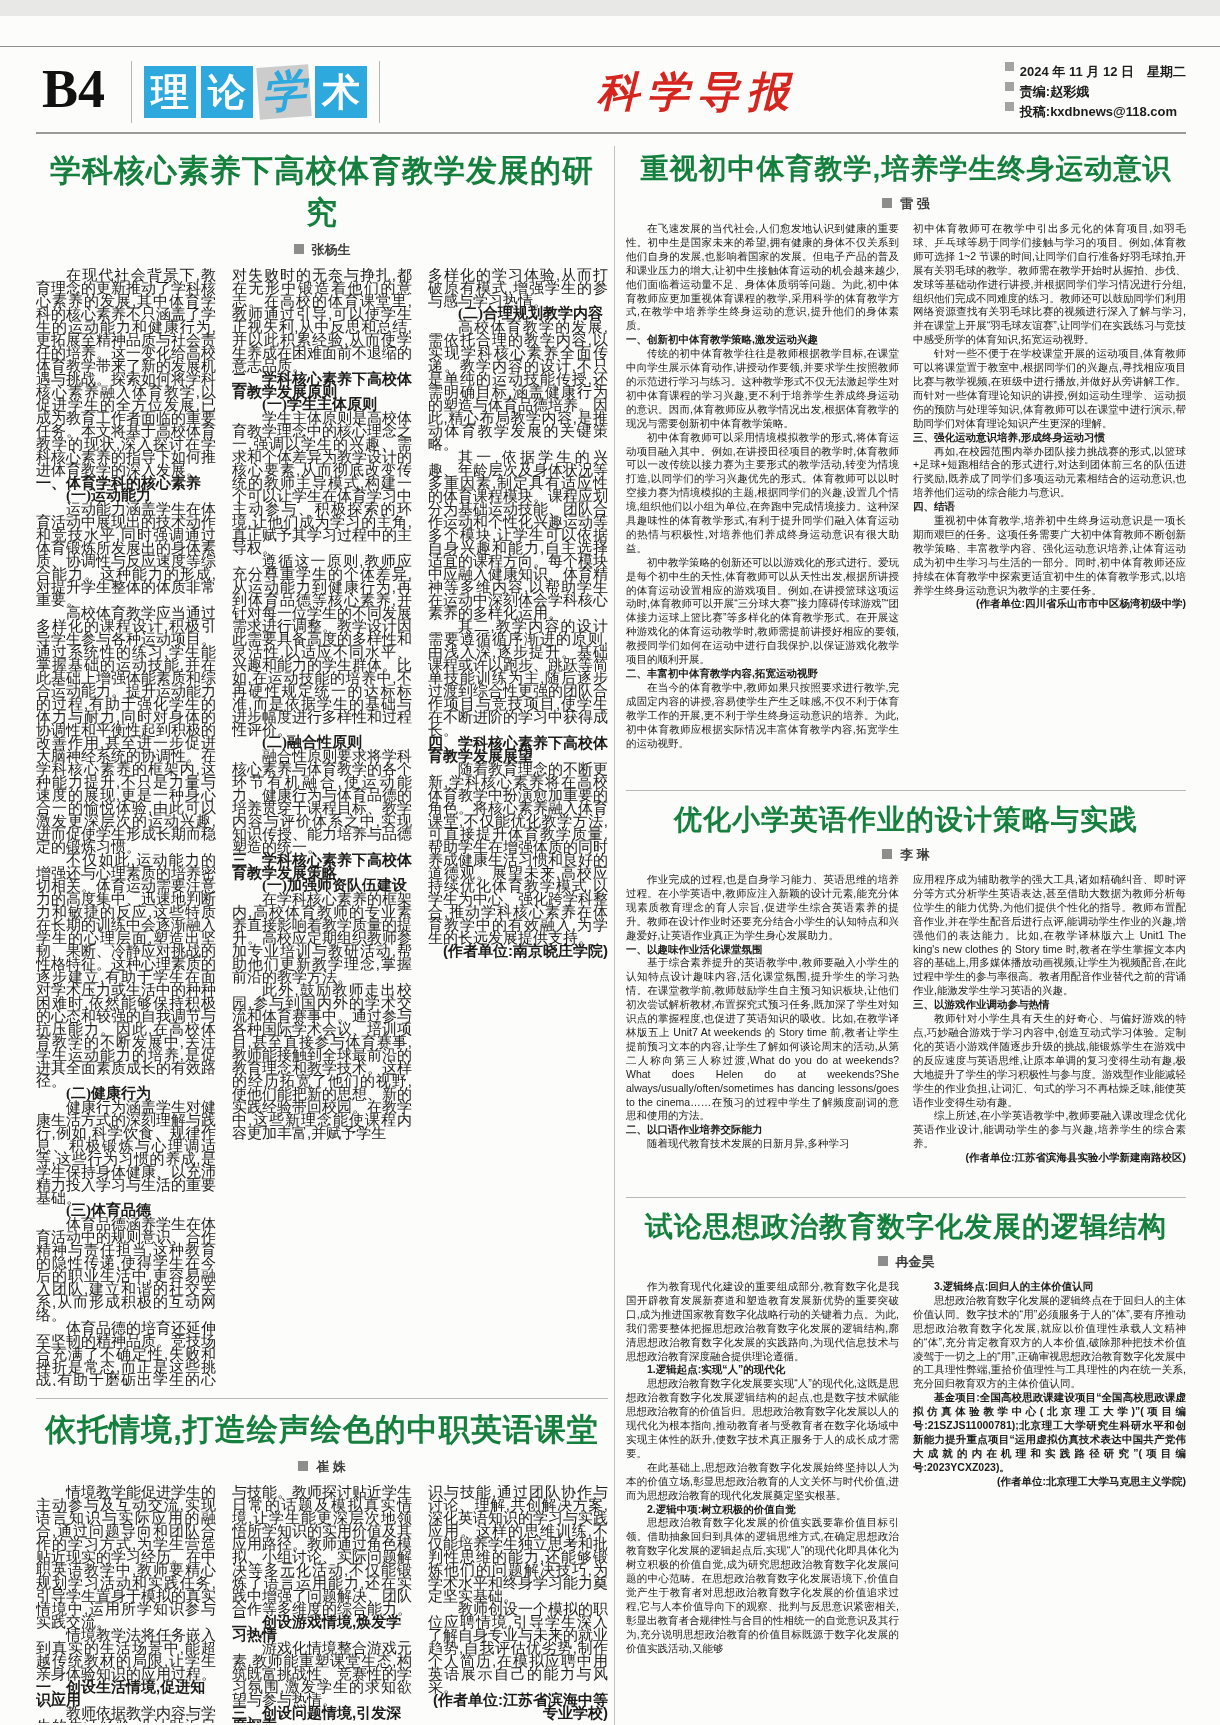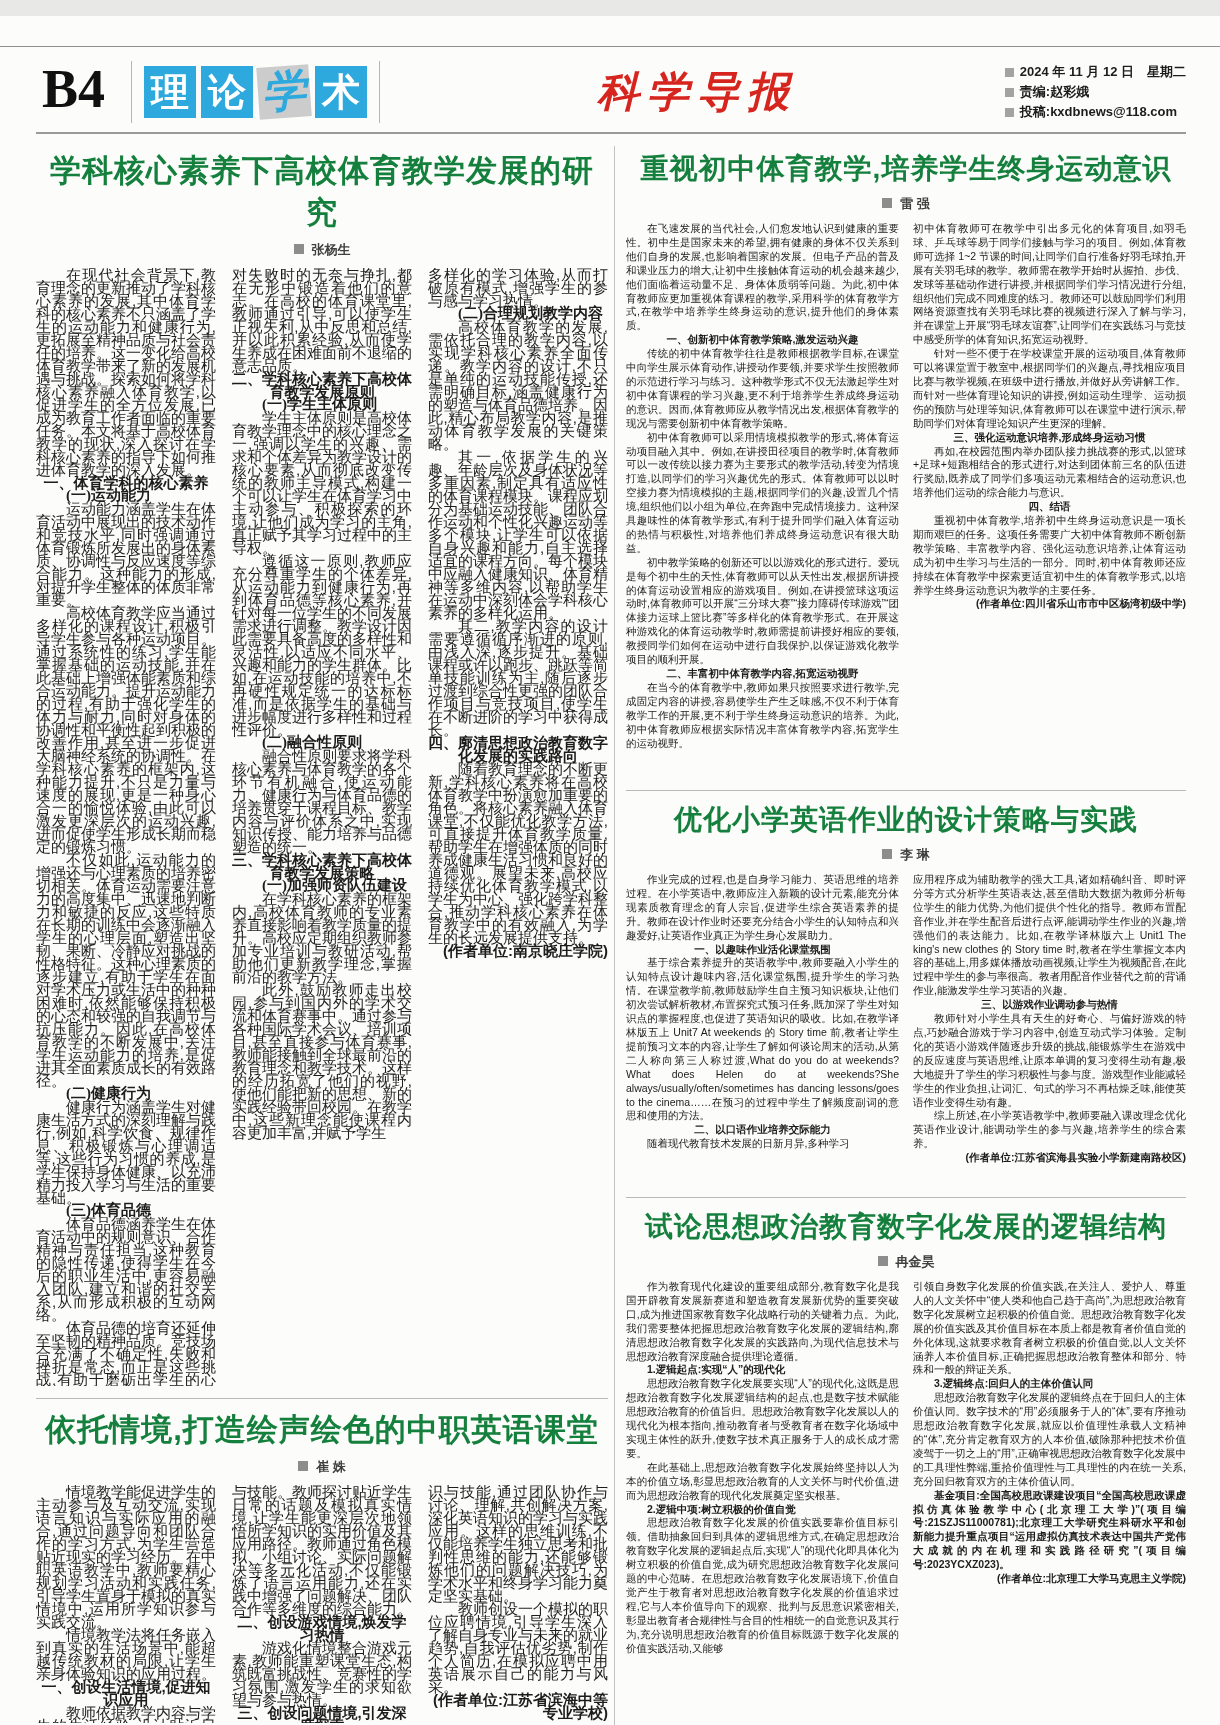--- a/index.html
+++ b/index.html
@@ -13,21 +13,21 @@
            color:#111;line-height:1;padding:0 14px 6px 6px;}
   .hdr-sep{width:1px;height:62px;background:#b5b5b5;margin:0 12px;}
   .logo{display:flex;gap:5px;align-items:center;}
   .logo-box{width:52px;height:52px;background:#2ea9dd;color:#fff;font-weight:900;
             font-size:38px;display:flex;align-items:center;justify-content:center;line-height:1;}
   .logo-box.alt{background:#cccccc;color:#2ea9dd;font-family:"Liberation Serif",serif;
                 font-style:italic;font-size:44px;transform:rotate(-4deg);}
   .masthead{font-family:"Liberation Serif","DejaVu Serif",serif;font-weight:700;font-style:italic;
             color:#d6251f;font-size:42px;letter-spacing:8px;margin-left:205px;white-space:nowrap;text-align:center;}
   .hdr-info{margin-left:auto;font-size:13px;font-weight:700;line-height:20px;white-space:nowrap;}
-  .hdr-info .row{display:flex;align-items:center;}
+  .hdr-info .row{display:flex;align-items:flex-start;}
   .sq{display:inline-block;width:9px;height:9px;background:#a3a3a3;margin-right:6px;flex:0 0 auto;}
   
   .half{position:absolute;top:128px;}
   .half.left{left:36px;width:572px;}
   .half.right{left:626px;width:560px;}
   .vrule{position:absolute;left:614px;top:130px;height:1580px;border-left:1px solid #c2c2c2;}
   
   .a-title{font-weight:900;text-align:center;color:#15803d;letter-spacing:1px;margin:6px 0 0;}
   .a-title.t31{font-size:31px;line-height:42px;}
   .a-title.t28{font-size:28px;line-height:38px;}
@@ -37,21 +37,21 @@
   .col{overflow:hidden;text-align:justify;}
   .cols.c3 .col{width:180px;}
   .cols.c3 .col + .col{margin-left:16px;}
   .cols.c2 .col{width:273px;}
   .cols.c2 .col + .col{margin-left:14px;}
   .body-sm .col{font-size:10.5px;line-height:13.9px;}
   .body-md .col{font-size:15px;line-height:13px;}
   .col p{margin:0;}
   .b-lead,.b-p,.b-fund{text-indent:2em;}
   .b-cont{text-indent:0;}
-  .b-h1{font-weight:700;text-align:center;text-indent:0;}
+  .b-h1{font-weight:700;text-align:left;text-indent:0;}
   .b-h1l{font-weight:700;text-indent:2em;}
   .b-h2{font-weight:700;text-indent:2em;font-family:"Liberation Serif","DejaVu Serif",serif;}
   .b-unit,.b-fund{font-weight:700;}
   .b-unit{text-align:right;text-indent:0;}
   .hdiv{border-top:1px solid #b8b8b8;margin:12px 0 10px;}
 </style>
 </head>
 <body>
 
 <div class="sheet">
@@ -117,21 +117,21 @@
             <p class="b-h2">(一)加强师资队伍建设</p>
             <p class="b-p">在学科核心素养的框架内,高校体育教师的专业素养直接影响着教学质量的提升。高校应定期组织教师参加专业培训与教研活动,帮助他们更新教学理念,掌握前沿的教学方法。</p>
             <p class="b-p">此外,鼓励教师走出校园,参与到国内外的学术交流和体育赛事中。通过参与各种国际学术会议、培训项目,甚至直接参与体育赛事,教师能接触到全球最前沿的教育理念和教学技术。这样的经历拓宽了他们的视野,使他们能把新的思想、新的实践经验带回校园。在教学中,这些新理念能使课程内容更加丰富,并赋予学生</p>
           </div>
         <div class="col" style="height:1118px">
             <p class="b-cont">多样化的学习体验,从而打破原有模式,增强学生的参与感与学习热情。</p>
             <p class="b-h2">(二)合理规划教学内容</p>
             <p class="b-p">高校体育教学的发展,需依托合理的教学内容,以实现学科核心素养全面传递。教学内容的设计,不只是单纯的运动技能传授,还需明确目标,涵盖健康行为的塑造与体育品德培养。因此,精心布局教学内容,是推动体育教学发展的关键策略。</p>
             <p class="b-p">其一,依据学生的兴趣、年龄层次及身体状况等多重因素,制定具有适应性的体育课程模块。课程应划分为基础运动技能、团队合作运动和个性化兴趣运动等多个模块,让学生可以依据自身兴趣和能力,自主选择适宜的课程方向。每个模块中应融入健康知识、体育精神等多维内容,以帮助学生在运动中深刻体会学科核心素养的多样化运用。</p>
             <p class="b-p">其二,教学内容的设计需要遵循循序渐进的原则,由浅入深,逐步提升。基础课程或许以跑步、跳跃等简单技能训练为主,随后逐步过渡到综合性更强的团队合作项目与竞技项目,使学生在不断进阶的学习中获得成长。</p>
-            <p class="b-h1">四、廓清思想政治教育数字化发展的实践路向</p>
+            <p class="b-h1">四、学科核心素养下高校体育教学发展展望</p>
             <p class="b-p">随着教育理念的不断更新,学科核心素养将在高校体育教学中扮演愈加重要的角色。将核心素养融入体育课堂,不仅能优化教学方法,可直接提升体育教学质量,帮助学生在增强体质的同时养成健康生活习惯和良好的道德观。展望未来,高校应持续优化体育教学模式,以学生为中心、强化跨学科整合,推动学科核心素养在体育教学中的有效融入,为学生的长远发展提供支持。</p>
             <p class="b-unit">(作者单位:南京晓庄学院)</p>
           </div>
       </div>
     </div>
 
     <div class="hdiv"></div>
 
     <div>
       <h1 class="a-title t31">依托情境,打造绘声绘色的中职英语课堂</h1>
@@ -217,21 +217,20 @@
       <div class="cols c2 body-sm">
         <div class="col" style="height:478px">
             <p class="b-lead">作为教育现代化建设的重要组成部分,教育数字化是我国开辟教育发展新赛道和塑造教育发展新优势的重要突破口,成为推进国家教育数字化战略行动的关键着力点。为此,我们需要整体把握思想政治教育数字化发展的逻辑结构,廓清思想政治教育数字化发展的实践路向,为现代信息技术与思想政治教育深度融合提供理论遵循。</p>
             <p class="b-h1l">1.逻辑起点:实现“人”的现代化</p>
             <p class="b-p">思想政治教育数字化发展要实现“人”的现代化,这既是思想政治教育数字化发展逻辑结构的起点,也是数字技术赋能思想政治教育的价值旨归。思想政治教育数字化发展以人的现代化为根本指向,推动教育者与受教育者在数字化场域中实现主体性的跃升,使数字技术真正服务于人的成长成才需要。</p>
             <p class="b-p">在此基础上,思想政治教育数字化发展始终坚持以人为本的价值立场,彰显思想政治教育的人文关怀与时代价值,进而为思想政治教育的现代化发展奠定坚实根基。</p>
             <p class="b-h1l">2.逻辑中项:树立积极的价值自觉</p>
             <p class="b-p">思想政治教育数字化发展的价值实践要靠价值目标引领。借助抽象回归到具体的逻辑思维方式,在确定思想政治教育数字化发展的逻辑起点后,实现“人”的现代化即具体化为树立积极的价值自觉,成为研究思想政治教育数字化发展问题的中心范畴。在思想政治教育数字化发展语境下,价值自觉产生于教育者对思想政治教育数字化发展的价值追求过程,它与人本价值导向下的观察、批判与反思意识紧密相关,彰显出教育者合规律性与合目的性相统一的自觉意识及其行为,充分说明思想政治教育的价值目标既源于数字化发展的价值实践活动,又能够</p>
           </div>
         <div class="col" style="height:478px">
-            <p class="b-cont">引领自身数字化发展的价值实践,在关注人、爱护人、尊重人的人文关怀中“使人类和他自己趋于高尚”,为思想政治教育数字化发展树立起积极的价值自觉。思想政治教育数字化发展的价值实践及其价值目标在本质上都是教育者价值自觉的外化体现,这就要求教育者树立积极的价值自觉,以人文关怀涵养人本价值目标,正确把握思想政治教育整体和部分、特殊和一般的辩证关系。</p>
             <p class="b-h1l">3.逻辑终点:回归人的主体价值认同</p>
             <p class="b-p">思想政治教育数字化发展的逻辑终点在于回归人的主体价值认同。数字技术的“用”必须服务于人的“体”,要有序推动思想政治教育数字化发展,就应以价值理性承载人文精神的“体”,充分肯定教育双方的人本价值,破除那种把技术价值凌驾于一切之上的“用”,正确审视思想政治教育数字化发展中的工具理性弊端,重拾价值理性与工具理性的内在统一关系,充分回归教育双方的主体价值认同。</p>
             <p class="b-fund">基金项目:全国高校思政课建设项目“全国高校思政课虚拟仿真体验教学中心(北京理工大学)”(项目编号:21SZJS11000781);北京理工大学研究生科研水平和创新能力提升重点项目“运用虚拟仿真技术表达中国共产党伟大成就的内在机理和实践路径研究”(项目编号:2023YCXZ023)。</p>
             <p class="b-unit">(作者单位:北京理工大学马克思主义学院)</p>
           </div>
       </div>
     </div>
   </div>
 </div>
 

